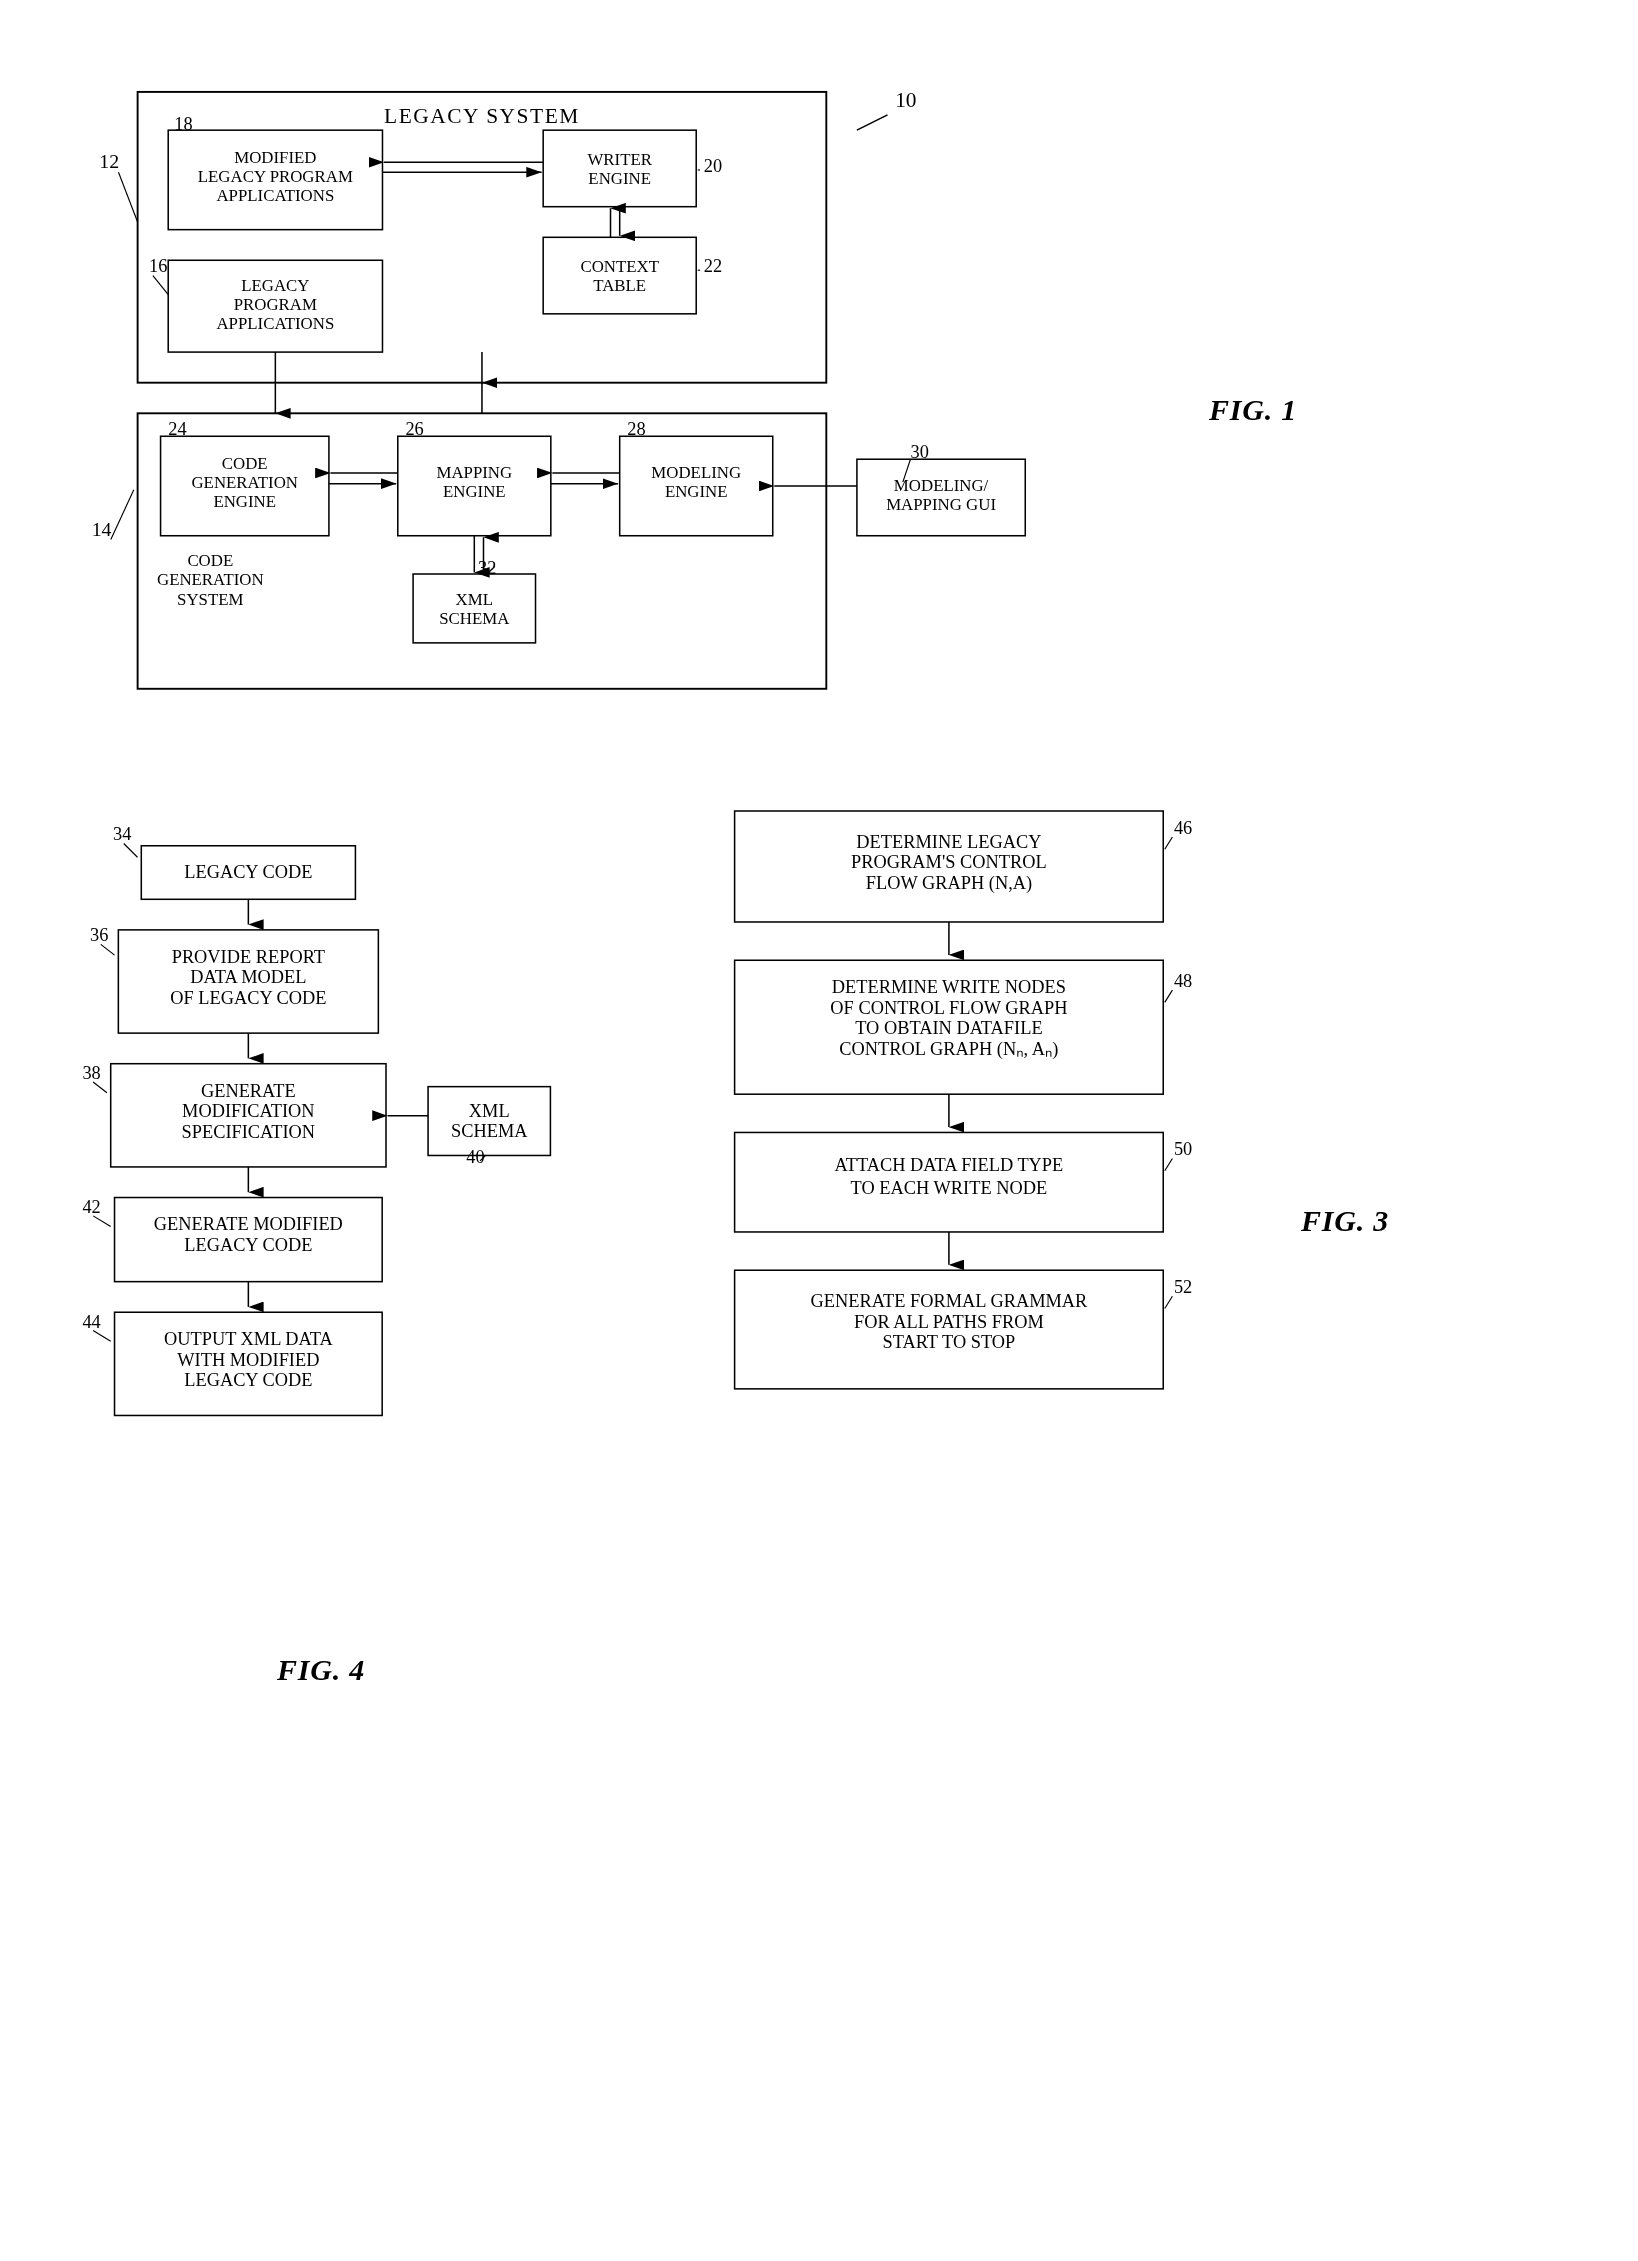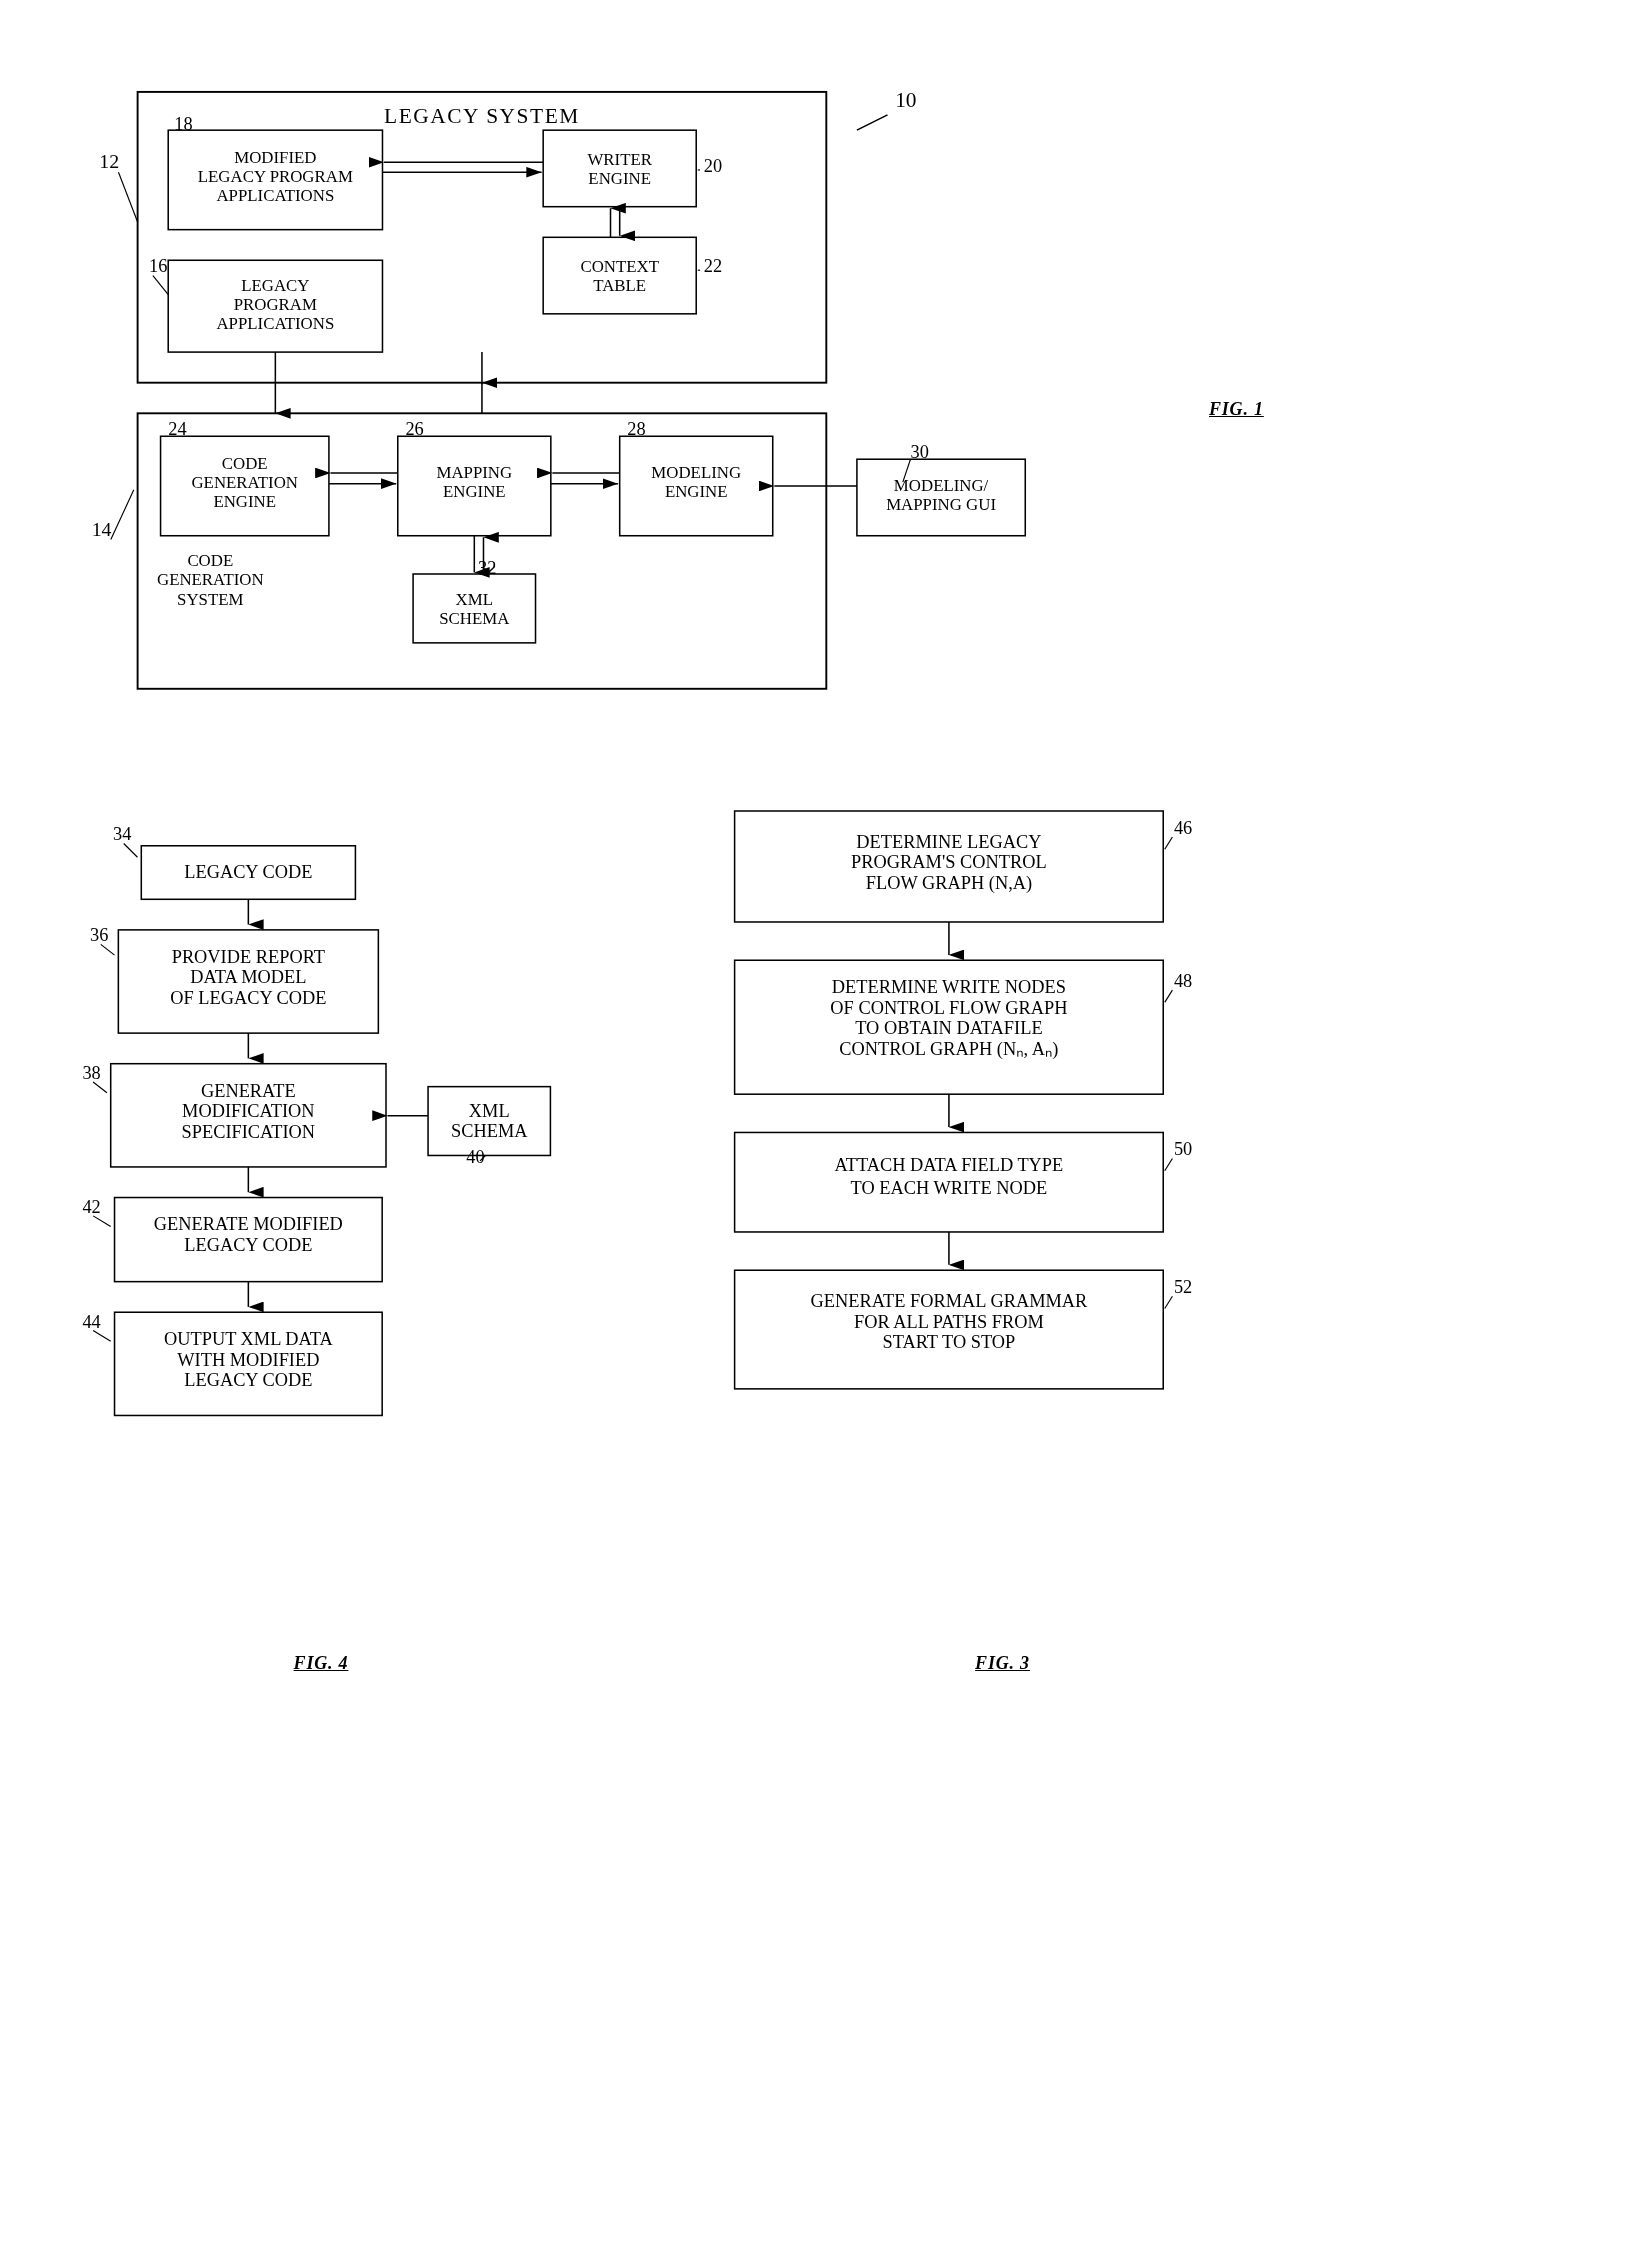--- a/index.html
+++ b/index.html
@@ -6,45 +6,44 @@
     body {
       background: #fff;
       font-family: 'Times New Roman', Times, serif;
       width: 1638px;
       min-height: 2261px;
       padding: 46px 61px;
       color: #000;
     }
 
     .fig-caption {
-      font-size: 18px;
+      font-size: 30px;
       font-style: italic;
       font-weight: bold;
       margin-top: 23px;
       letter-spacing: 0.8px;
-      text-decoration: underline;
     }
 
     
     .fig1-svg-wrap {
       width: 100%;
       display: flex;
       flex-direction: row;
       align-items: center;
     }
 
     .fig2-svg-wrap {
       display: flex;
       flex-direction: column;
       align-items: center;
     }
 
     .fig3-svg-wrap {
       display: flex;
-      flex-direction: column;
+      flex-direction: row;
       align-items: center;
     }
 
     .figs-row {
       display: flex;
       justify-content: flex-start;
       align-items: flex-start;
       gap: 46px;
       width: 100%;
       margin-top: 38px;

